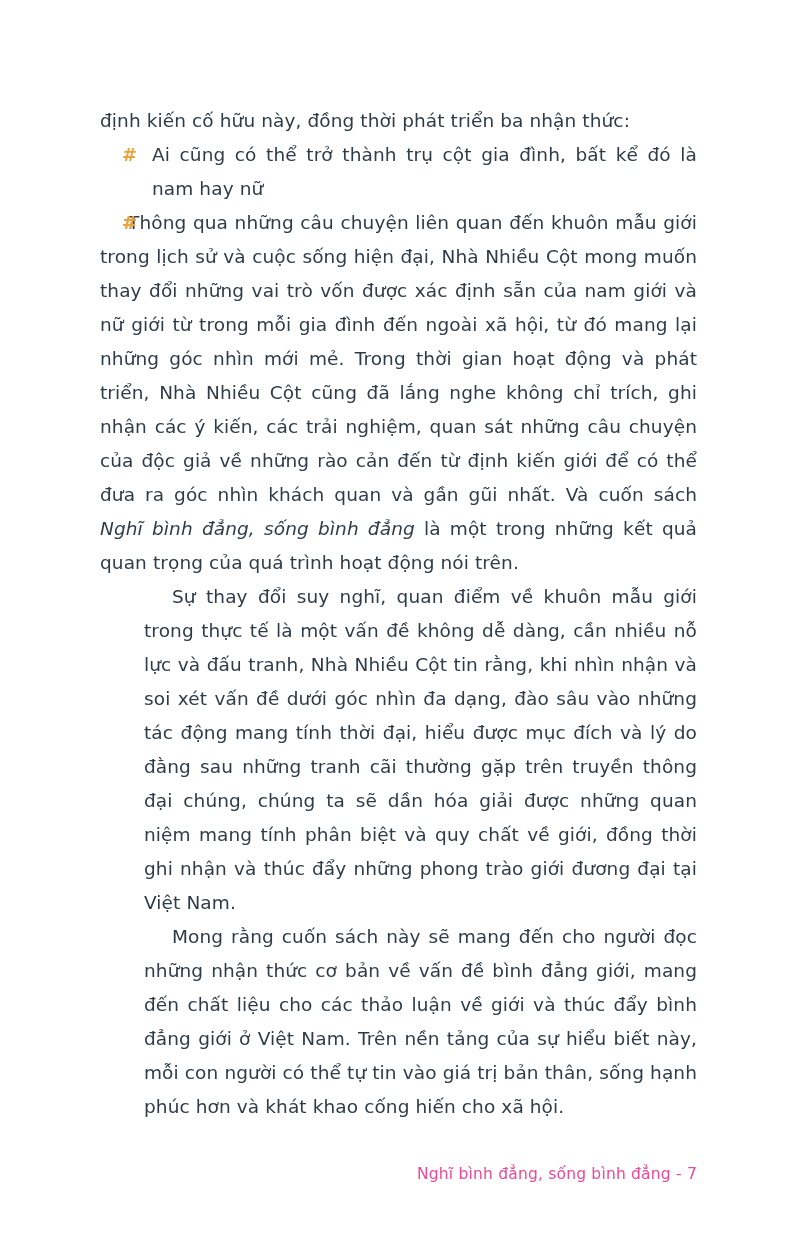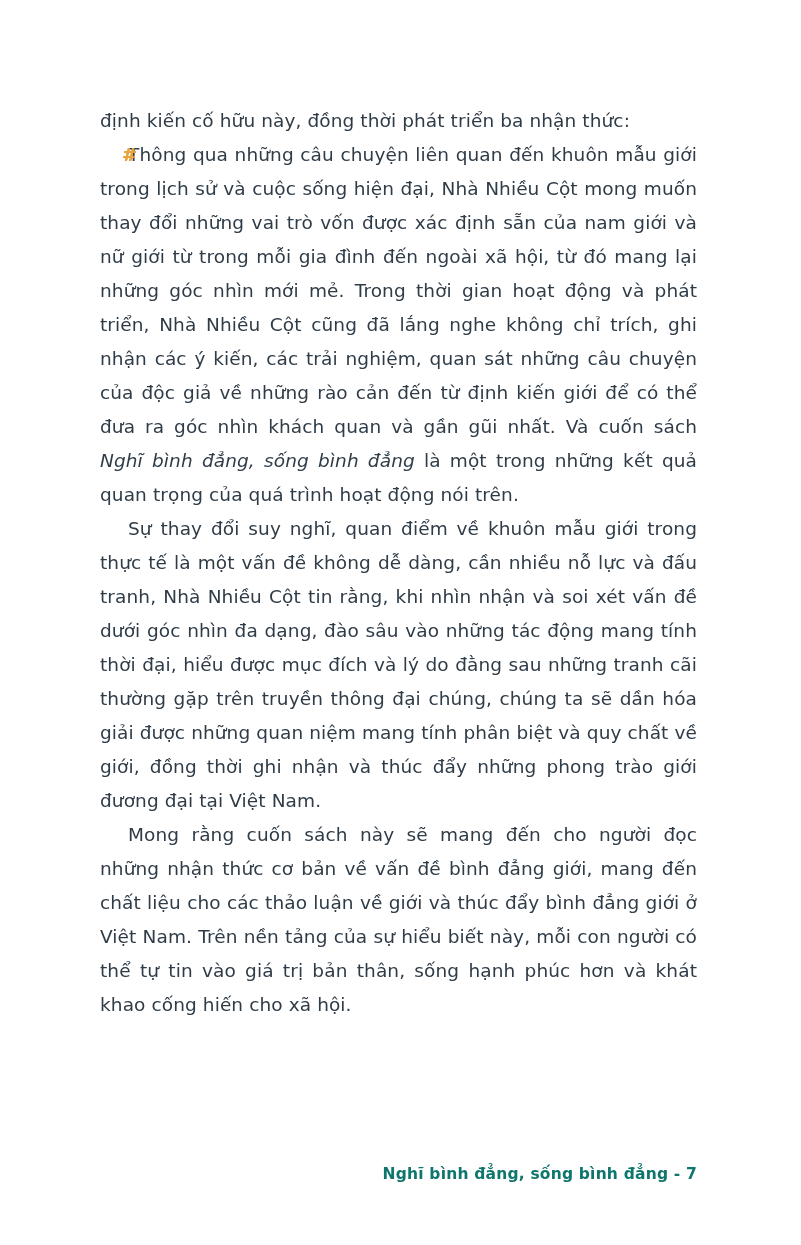--- a/index.html
+++ b/index.html
@@ -31,20 +31,21 @@
   }
   p.para {
     margin: 0;
     text-indent: 28px;
   }
   p.para.no-indent {
     text-indent: 0;
   }
   p.para + p.para {
     margin-top: 0;
+    margin-left: 44px;
   }
   ul.bullets {
     list-style: none;
     margin: 0;
     padding: 0;
   }
   ul.bullets li {
     position: relative;
     padding-left: 52px;
     margin: 0;
@@ -59,37 +60,38 @@
     font-weight: 700;
   }
   em.italic {
     font-style: italic;
   }
   .footer {
     position: absolute;
     right: 104px;
     bottom: 62px;
     font-size: 15.5px;
-    color: #0f766e;
+    color: #ec4899;
     letter-spacing: 0.2px;
-    font-weight: 700;
+    font-weight: 400;
   }
 </style>
 </head>
 <body>
 
 <div class="page">
 
   <div class="body-text">
 
     <p class="para no-indent">định kiến cố hữu này, đồng thời phát triển ba nhận thức:</p>
 
     <ul class="bullets">
       <li>
         <span class="hash">#</span>
+        <span>Ai cũng có thể trở thành trụ cột gia đình, bất kể đó là nam hay nữ</span>
       </li>
       <li>
         <span class="hash">#</span>
       </li>
       <li>
         <span class="hash">#</span>
       </li>
     </ul>
 
     <p class="para"><span>Thông qua những câu chuyện liên quan đến khuôn mẫu giới trong lịch sử và cuộc sống hiện đại, Nhà Nhiều Cột mong muốn thay đổi những vai trò vốn được xác định sẵn của nam giới và nữ giới từ trong mỗi gia đình đến ngoài xã hội, từ đó mang lại những góc nhìn mới mẻ. Trong thời gian hoạt động và phát triển, Nhà Nhiều Cột cũng đã lắng nghe không chỉ trích, ghi nhận các ý kiến, các trải nghiệm, quan sát những câu chuyện của độc giả về những rào cản đến từ định kiến giới để có thể đưa ra góc nhìn khách quan và gần gũi nhất. Và cuốn sách </span><em class="italic">Nghĩ bình đẳng, sống bình đẳng</em><span> là một trong những kết quả quan trọng của quá trình hoạt động nói trên.</span></p>

